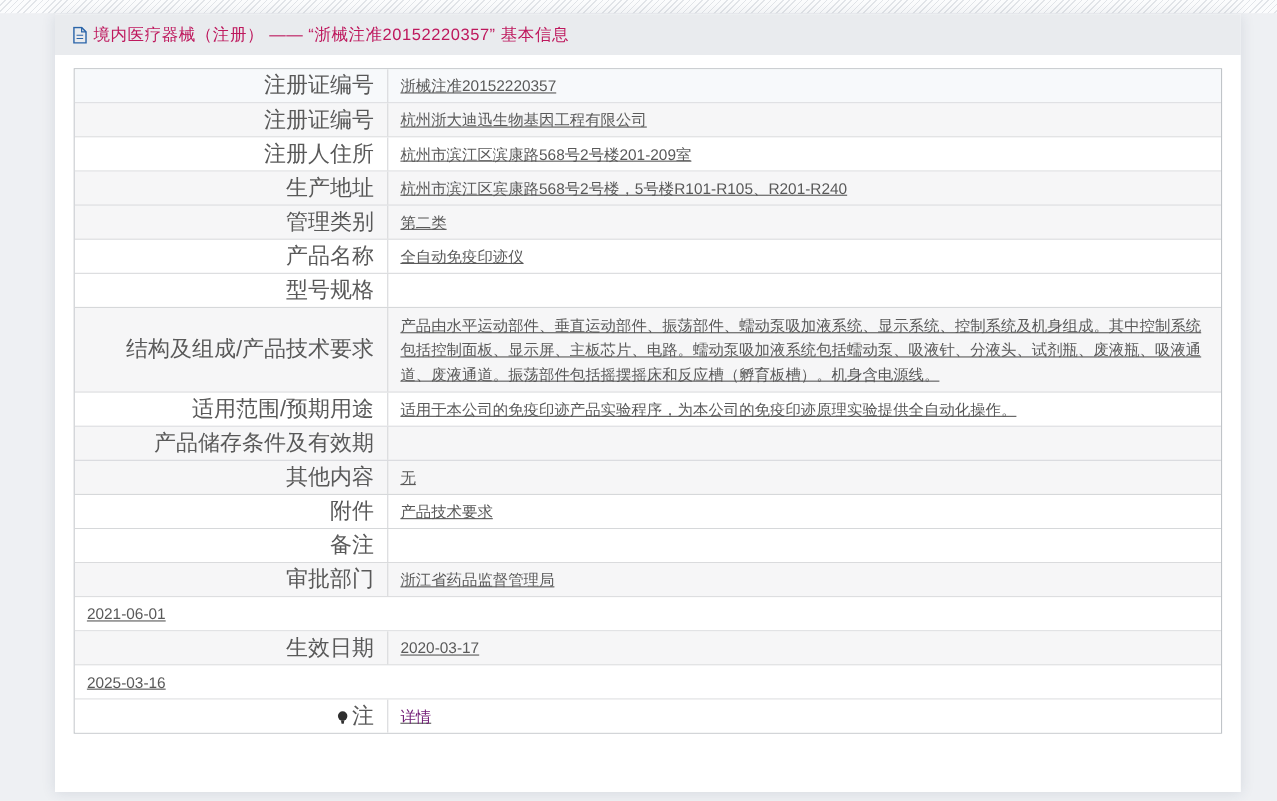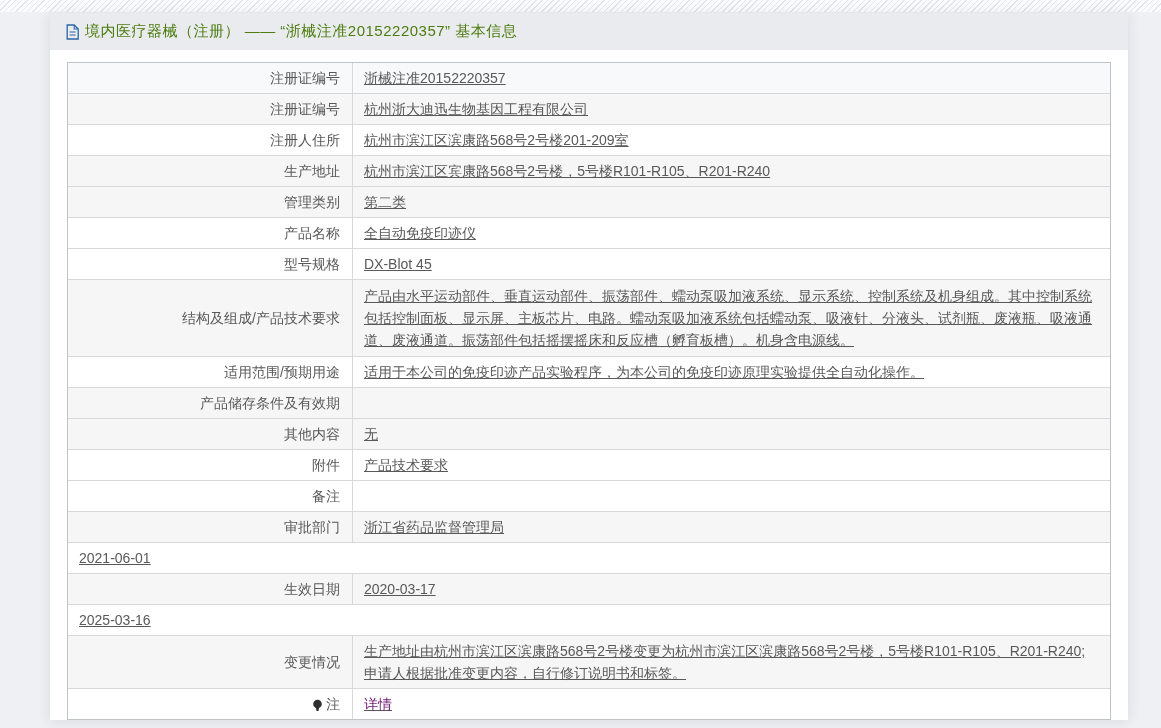--- a/index.html
+++ b/index.html
@@ -21,21 +21,21 @@
     box-shadow: 0 1px 12px rgba(40,60,90,0.12);
   }
   .title-bar {
     height: 37px;
     background: #e9ebee;
     display: flex; align-items: center;
     padding-left: 15px;
   }
   .doc-icon { margin-right: 5px; display: inline-flex; }
   .page-title {
-    color: #4d7c0f;
+    color: #be185d;
     font-size: 15px;
     letter-spacing: 0.5px;
   }
   .info-table {
     margin: 12px 17px 0 17px;
     border: 1px solid #c0c4c8;
   }
   .row {
     display: flex;
     border-bottom: 1px solid #d6d8da;
@@ -44,21 +44,21 @@
   .row:last-child { border-bottom: none; }
   .row.striped { background: #f6f6f7; }
   .row.first { background: #f7f9fb; }
   .cell-label {
     width: 285px;
     flex: 0 0 285px;
     border-right: 1px solid #d6d8da;
     text-align: right;
     padding: 4px 12px 4px 6px;
     color: #595959;
-    font-size: 14px;
+    font-size: 20px;
     line-height: 22px;
     display: flex;
     justify-content: flex-end;
     align-items: center;
   }
   .cell-value {
     flex: 1;
     padding: 4px 14px 4px 11px;
     color: #595959;
     font-size: 14px;
@@ -125,21 +125,20 @@
       <div class="cell-value">第二类</div>
     </div>
 
     <div class="row min-h">
       <div class="cell-label">产品名称</div>
       <div class="cell-value">全自动免疫印迹仪</div>
     </div>
 
     <div class="row min-h">
       <div class="cell-label">型号规格</div>
-      <div class="cell-value">DX-Blot 45</div>
     </div>
 
     <div class="row striped h3">
       <div class="cell-label">结构及组成/产品技术要求</div>
       <div class="cell-value">产品由水平运动部件、垂直运动部件、振荡部件、蠕动泵吸加液系统、显示系统、控制系统及机身组成。其中控制系统包括控制面板、显示屏、主板芯片、电路。蠕动泵吸加液系统包括蠕动泵、吸液针、分液头、试剂瓶、废液瓶、吸液通道、废液通道。振荡部件包括摇摆摇床和反应槽（孵育板槽）。机身含电源线。</div>
     </div>
 
     <div class="row min-h">
       <div class="cell-label">适用范围/预期用途</div>
       <div class="cell-value">适用于本公司的免疫印迹产品实验程序，为本公司的免疫印迹原理实验提供全自动化操作。</div>
@@ -176,24 +175,20 @@
 
     <div class="row striped min-h">
       <div class="cell-label">生效日期</div>
       <div class="cell-value">2020-03-17</div>
     </div>
 
     <div class="row min-h">
       <div class="cell-value">2025-03-16</div>
     </div>
 
-    <div class="row striped h2">
-      <div class="cell-label">变更情况</div>
-      <div class="cell-value">生产地址由杭州市滨江区滨康路568号2号楼变更为杭州市滨江区滨康路568号2号楼，5号楼R101-R105、R201-R240;申请人根据批准变更内容，自行修订说明书和标签。</div>
-    </div>
 
     <div class="row min-h">
       <div class="cell-label">
         <span class="note-icon">
           <svg width="11" height="13" viewBox="0 0 11 13">
             <circle cx="5.5" cy="5" r="4.3" fill="#2f2f2f"></circle>
             <path d="M4 9 h3 l-0.5 3 h-2 z" fill="#2f2f2f"></path>
           </svg>
         </span>
         <span>注</span>

